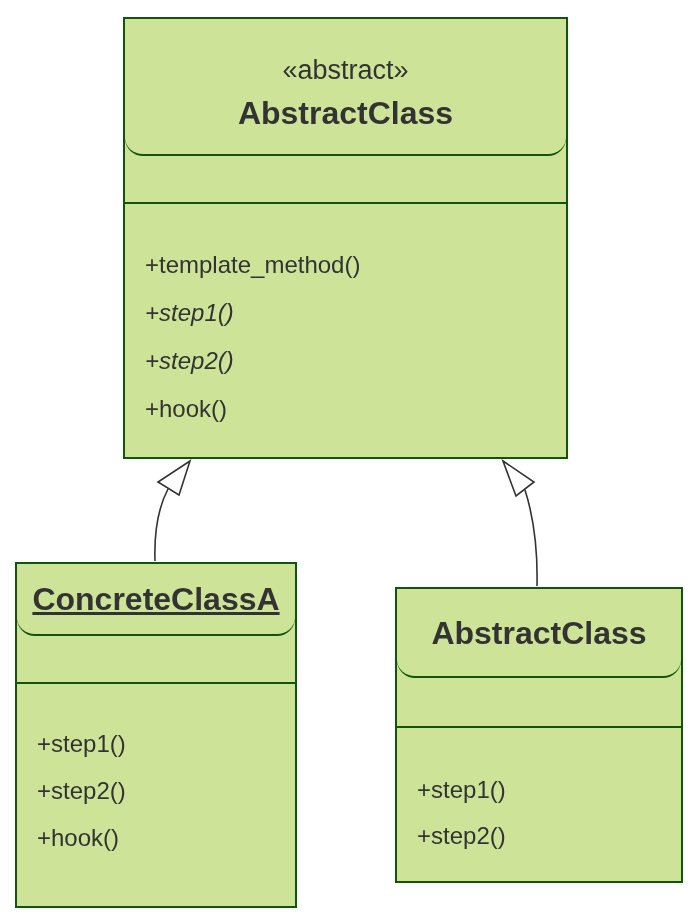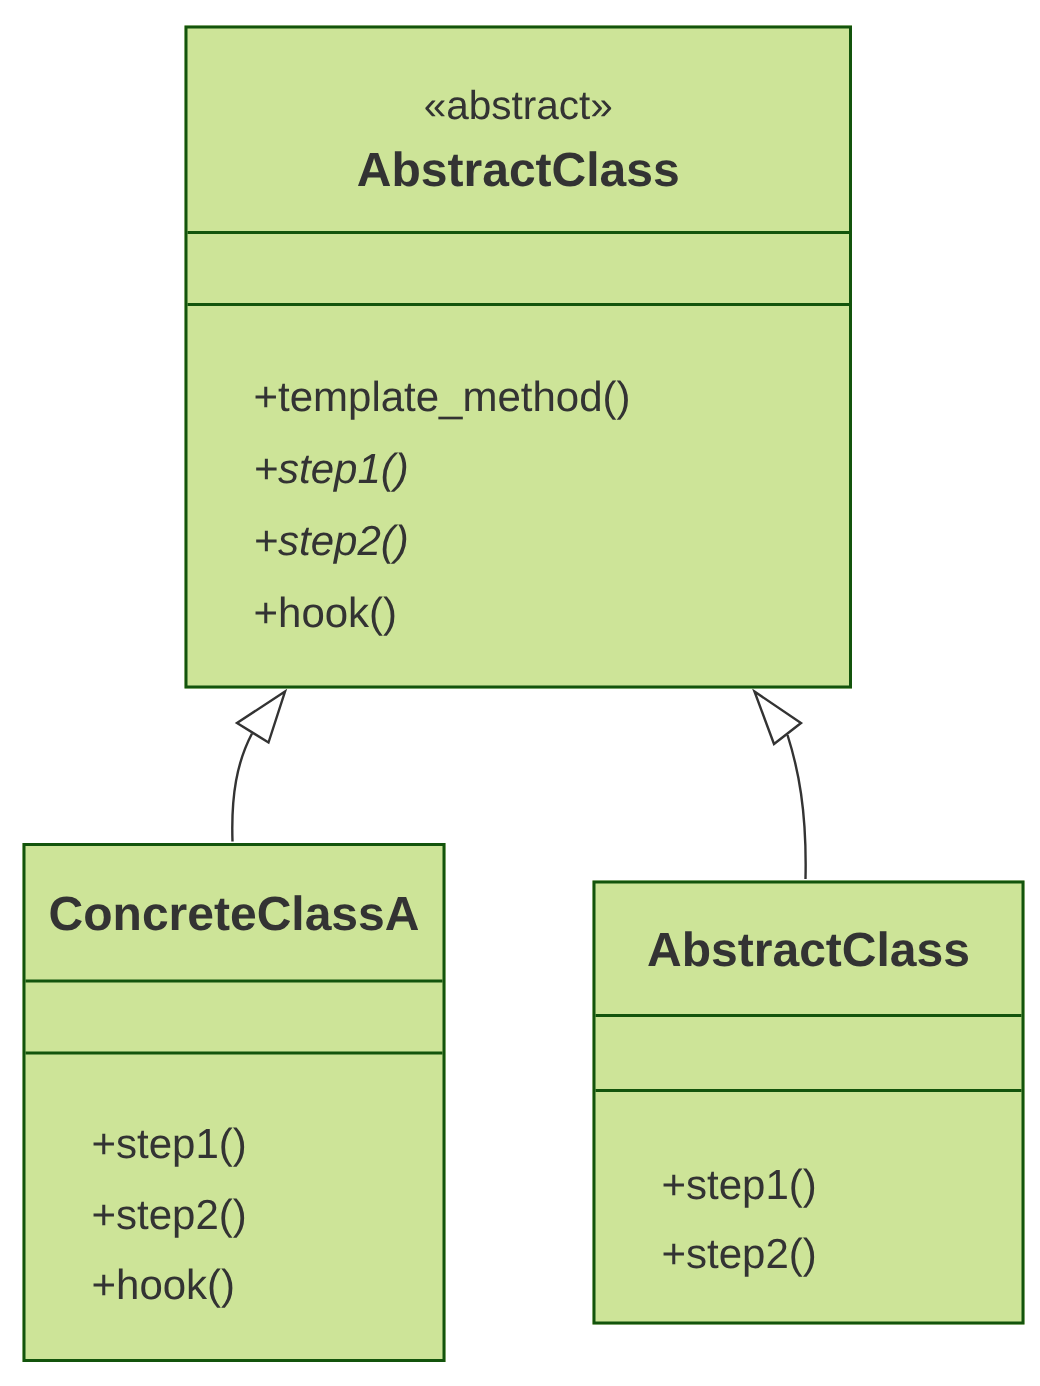--- a/index.html
+++ b/index.html
@@ -24,20 +24,21 @@
     display: flex;
     flex-direction: column;
   }
   .class-title {
     box-sizing: border-box;
     display: flex;
     flex-direction: column;
     align-items: center;
     justify-content: center;
     border-bottom: 2px solid #13540c;
+    border-radius: 18px;
   }
   .stereotype {
     font-size: 27px;
     line-height: 36px;
     font-weight: 400;
   }
   .class-name {
     font-size: 32px;
     line-height: 36px;
     font-weight: 700;
@@ -45,38 +46,37 @@
   }
   .class-name.no-stereo { margin-top: 0; }
   .class-attributes {
     box-sizing: border-box;
     border-bottom: 2px solid #13540c;
     flex: 0 0 auto;
   }
   .class-methods {
     box-sizing: border-box;
     flex: 1 1 auto;
-    font-size: 28px;
-    margin-left: 24px;
+    font-size: 24px;
   }
   .method-line {
     white-space: nowrap;
   }
   .method-line.abstract {
     font-style: italic;
   }
   
   .box-abstract { left: 123px; top: 17px; width: 445px; height: 442px; }
   .box-abstract .class-title { height: 137px; padding-top: 10px; }
   .box-abstract .class-attributes { height: 48px; }
   .box-abstract .class-methods { padding: 37px 0 0 20px; }
   .box-abstract .method-line { line-height: 48px; }
   
   .box-concrete-a { left: 15px; top: 562px; width: 282px; height: 346px; }
-  .box-concrete-a .class-title { height: 91px; }
+  .box-concrete-a .class-title { height: 72px; text-decoration: underline; }
   .box-concrete-a .class-attributes { height: 48px; }
   .box-concrete-a .class-methods { padding: 36px 0 0 20px; }
   .box-concrete-a .method-line { line-height: 47px; }
   
   .box-concrete-b { left: 395px; top: 587px; width: 288px; height: 296px; }
   .box-concrete-b .class-title { height: 89px; }
   .box-concrete-b .class-attributes { height: 50px; }
   .box-concrete-b .class-methods { padding: 39px 0 0 20px; }
   .box-concrete-b .method-line { line-height: 46px; }
 

